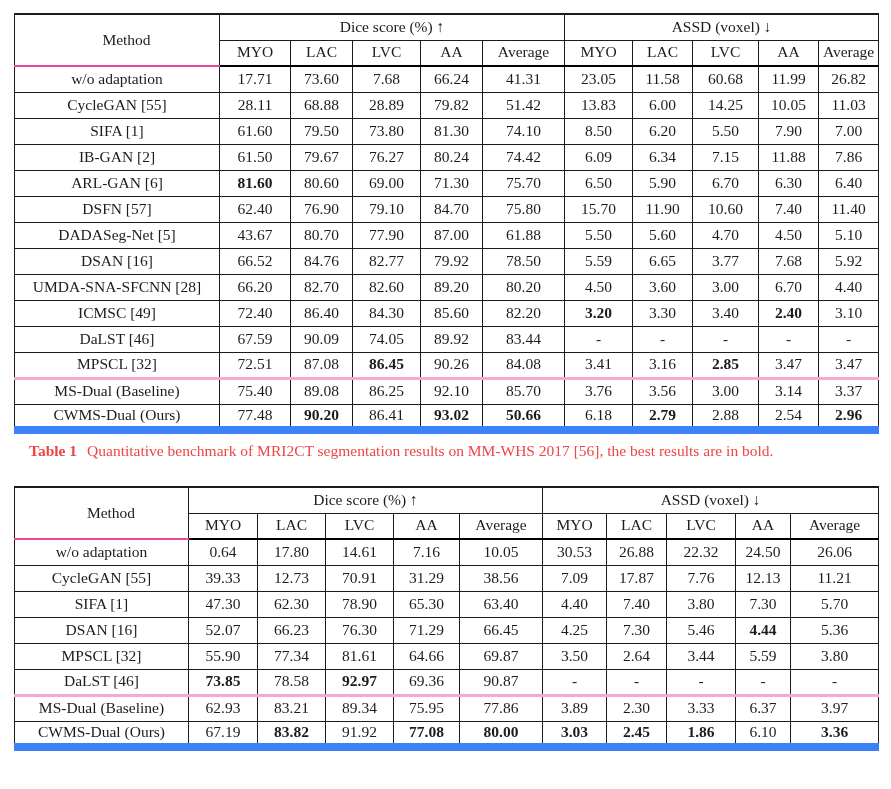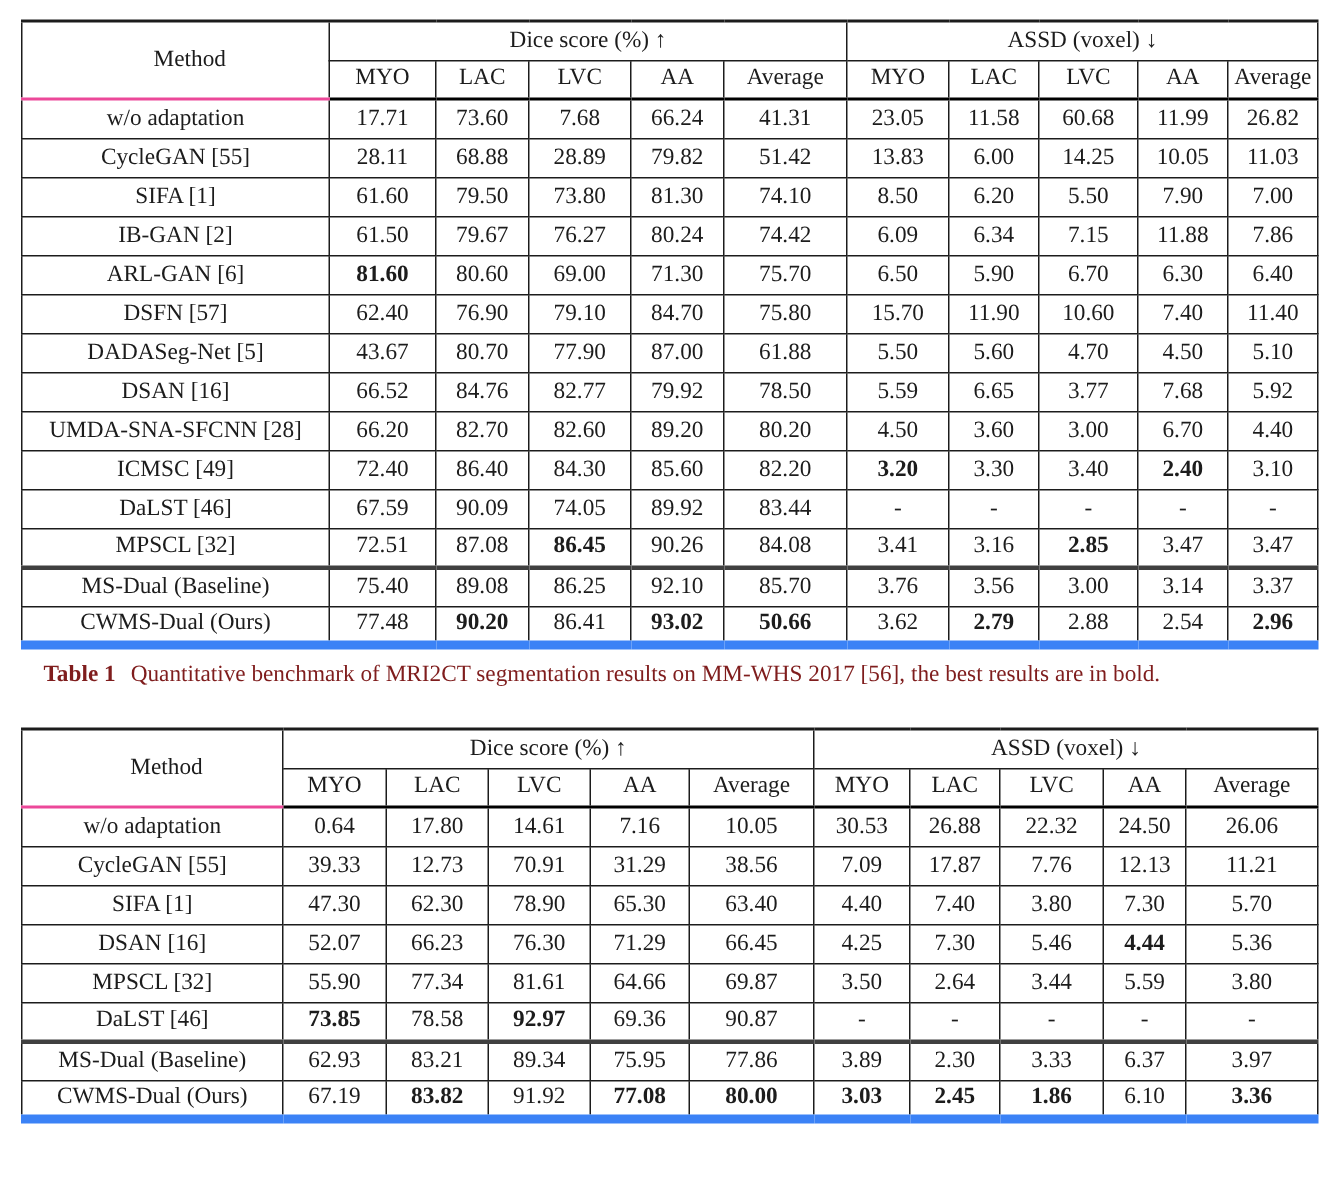--- a/index.html
+++ b/index.html
@@ -23,28 +23,28 @@
     font-weight: normal;
     height: 26px;
     padding: 0 2px;
     line-height: 1.2;
     white-space: nowrap;
     overflow: hidden;
   }
   thead tr.group-row th { border-top: 2px solid #1c1c1c; }
   thead tr.sub-row th { border-bottom: 2px solid #000000; }
   thead th.method-head { border-bottom: 2px solid #ec4899; padding-left: 21px; }
-  tbody tr.thick-top td { border-top: 3px solid #404040; margin-top: 20px; }
-  tbody tr:last-child td { border-bottom: 6px solid #3b82f6; text-align: center; }
+  tbody tr.thick-top td { border-top: 3px solid #f9a8d4; margin-top: 20px; }
+  tbody tr:last-child td { border-bottom: 8px solid #3b82f6; text-align: center; }
   td.bold { font-weight: bold; }
   .caption {
     margin: 8px 0 0 0;
     padding-left: 15px;
     font-size: 15.5px;
-    color: #7f1d1d;
+    color: #ef4444;
   }
   .cap-label { font-weight: bold; margin-right: 10px; }
   .table-section.second { margin-top: 26px; }
 </style>
 </head>
 <body>
 
 <div class="page">
 
   <section class="table-section">
@@ -251,21 +251,21 @@
             <td class="val">3.14</td>
             <td class="val">3.37</td>
           </tr>
           <tr>
             <td class="method-cell">CWMS-Dual (Ours)</td>
             <td class="val">77.48</td>
             <td class="val bold">90.20</td>
             <td class="val">86.41</td>
             <td class="val bold">93.02</td>
             <td class="val bold">50.66</td>
-            <td class="val">3.62</td>
+            <td class="val">6.18</td>
             <td class="val bold">2.79</td>
             <td class="val">2.88</td>
             <td class="val">2.54</td>
             <td class="val bold">2.96</td>
           </tr>
         </tbody>
       </table>
     <p class="caption">
       <span class="cap-label">Table 1</span><span class="cap-text">Quantitative benchmark of MRI2CT segmentation results on MM-WHS 2017 [56], the best results are in bold.</span>
     </p>

